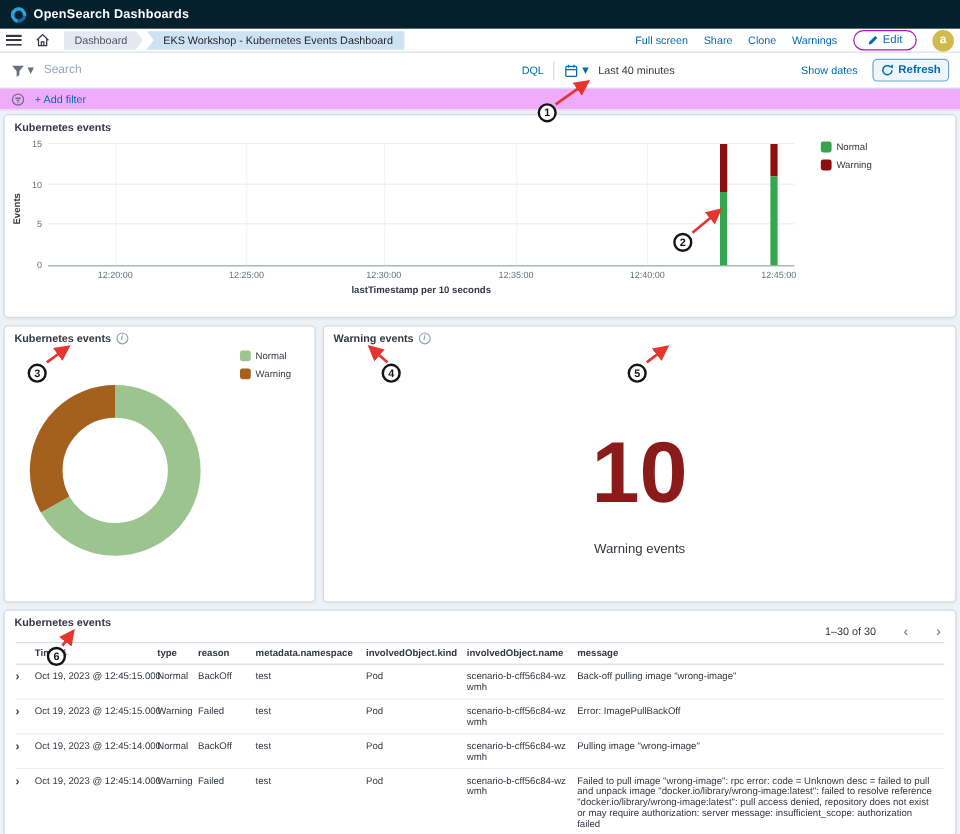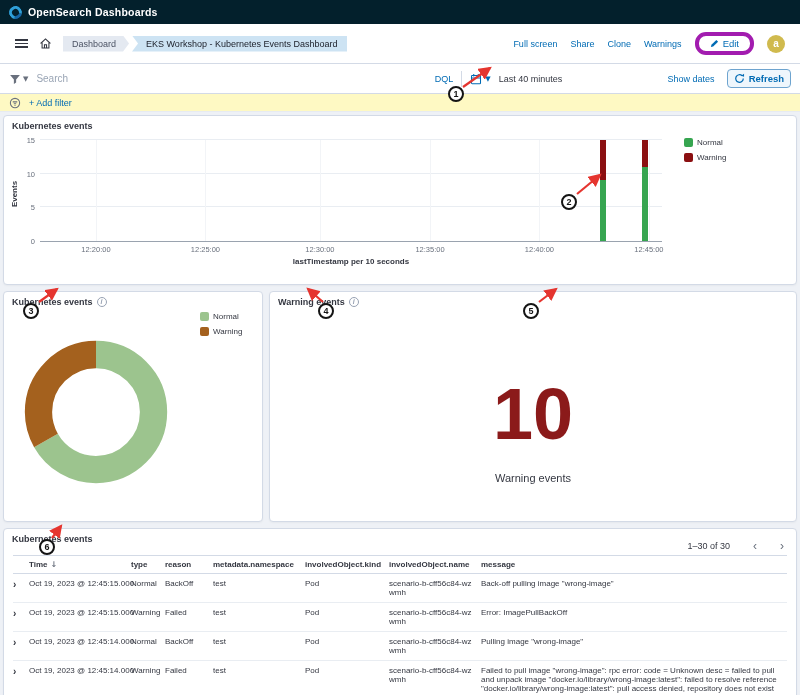--- a/index.html
+++ b/index.html
@@ -6,47 +6,47 @@
   html,body{width:800px;height:695px;overflow:hidden}
   body{font-family:"Liberation Sans","DejaVu Sans",sans-serif;background:#eef1f6;color:#343741;position:relative}
   .page{position:relative;width:800px;height:695px}
 
   
   .topbar{height:24px;background:#03202c;display:flex;align-items:center;padding:0 9px;gap:6px}
   .logo-ring{width:13px;height:13px;border-radius:50%;border:3px solid #2f9fd8;border-bottom-color:#1565a5;transform:rotate(-35deg)}
   .brand{color:#fff;font-size:10.5px;font-weight:bold;letter-spacing:.2px}
 
   
-  .navbar{height:40px;background:#fff;border-bottom:1px solid #d3dae6;display:flex;align-items:center;padding:0 15px;gap:11px}
+  .navbar{height:20px;background:#fff;border-bottom:1px solid #d3dae6;display:flex;align-items:center;padding:0 5px;gap:11px}
   .burger{width:13px;height:9px;background:linear-gradient(#343741 0 1.5px,transparent 1.5px 3.7px,#343741 3.7px 5.2px,transparent 5.2px 7.4px,#343741 7.4px 9px);cursor:pointer}
   .iconbtn{display:inline-flex;align-items:center;cursor:pointer}
   .crumbs{display:flex;align-items:center;gap:3px}
   .crumb{font-size:9px;line-height:16px;padding:0 13px 0 9px;background:#e4e9f1;color:#4c5364;clip-path:polygon(0 0,calc(100% - 6px) 0,100% 50%,calc(100% - 6px) 100%,0 100%);cursor:pointer}
   .crumb.active{background:#cde3f3;color:#20242e;clip-path:polygon(0 0,100% 0,100% 100%,0 100%,6px 50%);padding:0 10px 0 14px}
   .nav-right{margin-left:auto;display:flex;align-items:center;gap:13px}
   .nav-link{color:#006bb4;font-size:9px;cursor:pointer;white-space:nowrap}
-  .edit-btn{display:inline-flex;align-items:center;gap:4px;border:4px solid #a21caf;color:#006bb4;font-size:9.5px;padding:2px 11px;border-radius:11px;background:#fff;cursor:pointer}
+  .edit-btn{display:inline-flex;align-items:center;gap:4px;border:1px solid #a21caf;color:#006bb4;font-size:9.5px;padding:2px 11px;border-radius:11px;background:#fff;cursor:pointer}
   .avatar{width:18px;height:18px;border-radius:50%;background:#d0ba4e;color:#fff;font-size:10px;font-weight:bold;display:flex;align-items:center;justify-content:center;cursor:pointer}
 
   
   .querybar{height:30px;background:#fff;border-bottom:1px solid #d3dae6;display:flex;align-items:center;padding:0 9px;gap:8px}
   .filter-group{display:inline-flex;align-items:center;gap:2px;cursor:pointer}
   .caret{font-family:"DejaVu Sans",sans-serif;font-size:7px;color:#69707d}
   .search-input{flex:1;border:none;outline:none;font-size:10px;color:#343741;background:transparent}
   .search-input::placeholder{color:#9aa5b5}
   .dql{color:#006bb4;font-size:9px;cursor:pointer}
   .vdiv{width:1px;height:16px;background:#d3dae6}
   .datepicker{display:inline-flex;align-items:center;gap:3px;cursor:pointer}
   .time-section{display:flex;align-items:center;width:216px}
   .timerange{font-size:9px;color:#343741;cursor:pointer}
   .show-dates{margin-left:auto}
   .refresh-btn{display:inline-flex;align-items:center;gap:4px;border:1px solid #6ea4cf;background:#eef6fc;color:#006bb4;font-size:9.5px;font-weight:bold;padding:3px 6px;border-radius:4px;cursor:pointer;margin-left:4px}
 
   
-  .filterrow{height:18px;background:#fef9c3;display:flex;align-items:center;padding:0 9px;gap:8px;border-bottom:1px solid #e7ebf1}
+  .filterrow{height:18px;background:#f0abfc;display:flex;align-items:center;padding:0 9px;gap:8px;border-bottom:1px solid #e7ebf1}
   .addfilter{color:#006bb4;font-size:9px;cursor:pointer}
 
   
   .content{padding:3px}
   .panel{background:#fff;border:1px solid #d3dae6;border-radius:4px;position:relative;box-shadow:0 1px 2px rgba(0,0,0,.04)}
   .panel-title{font-size:9px;font-weight:bold;color:#343741;padding:5px 8px;display:flex;gap:4px;align-items:center}
   .info-icon{width:10px;height:10px;border-radius:50%;border:1px solid #98a2b3;color:#98a2b3;font-size:7px;line-height:8px;text-align:center;font-style:italic;cursor:pointer}
 
   
   .hist-panel{height:170px;margin-bottom:6px}

